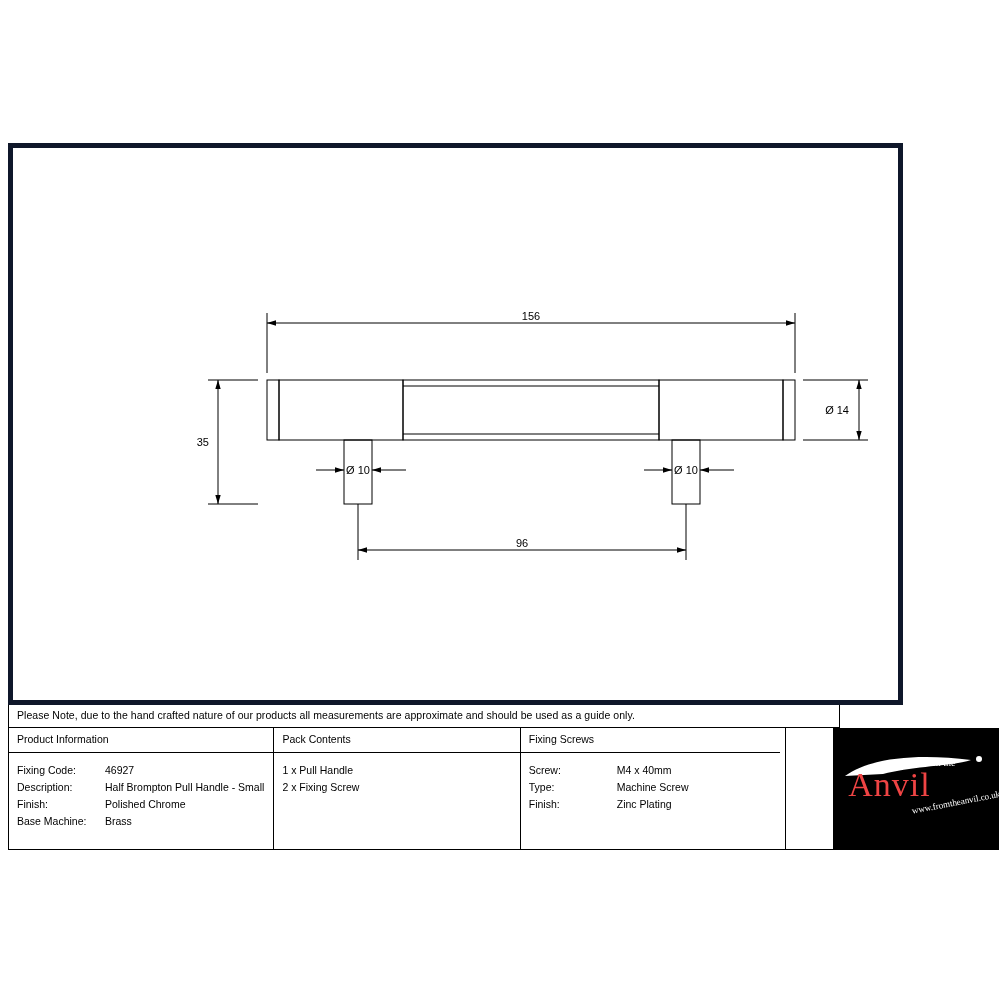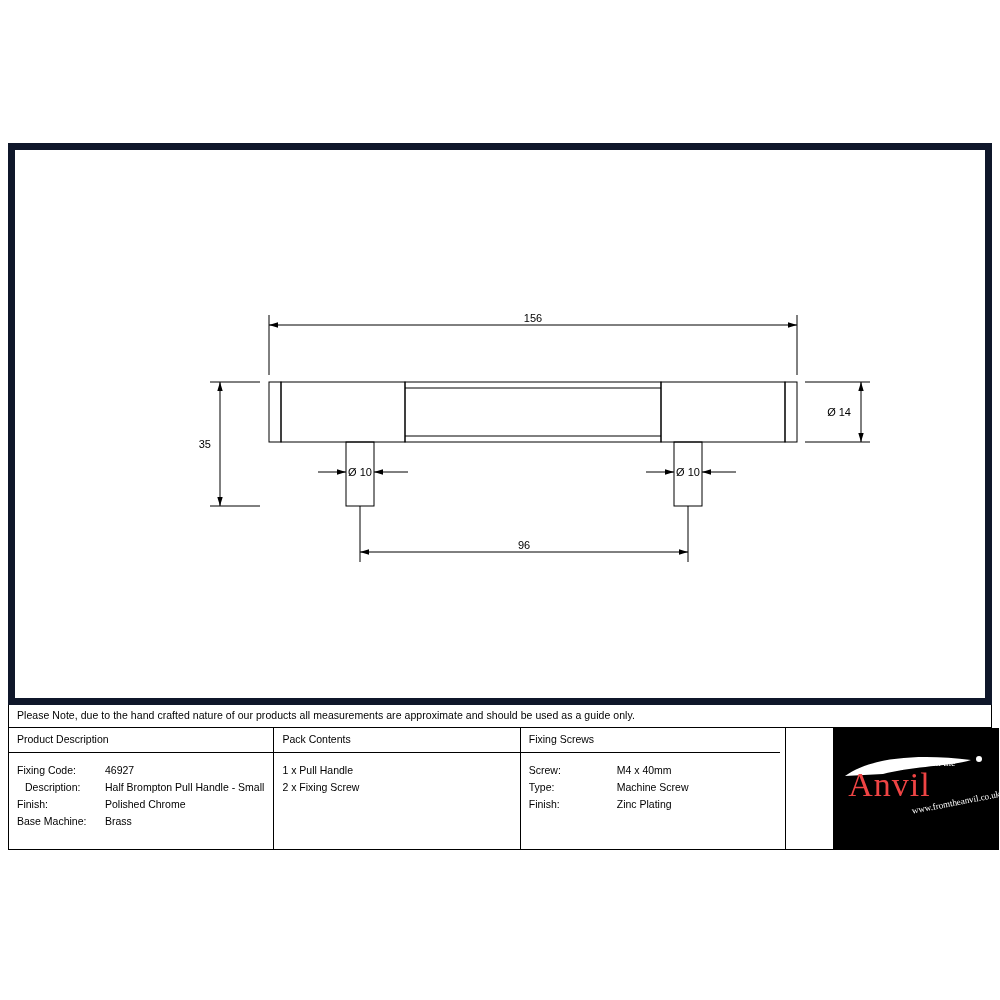--- a/index.html
+++ b/index.html
@@ -14,30 +14,30 @@
     position: relative;
     width: 1000px; height: 1000px;
     background: #ffffff;
     overflow: hidden;
   }
 
   
   #drawing-frame {
     position: absolute;
     left: 8px; top: 143px;
-    width: 984px; height: 562px;
-    border: 7px solid #0f172a;
+    width: 895px; height: 562px;
+    border: 5px solid #0f172a;
     background: #fff;
   }
 
   
   #note-row {
     position: absolute;
     left: 8px; top: 705px;
-    width: 984px; height: 23px;
+    width: 832px; height: 23px;
     border: 1px solid #000;
     border-top: none;
     background: #fff;
   }
   #note-text {
     position: absolute;
     left: 8px; top: 4px;
     font-size: 10.5px;
     letter-spacing: 0.05px;
     white-space: nowrap;
@@ -224,27 +224,27 @@
     </svg>
   </div>
 
   <div id="note-row">
     <div id="note-text">Please Note, due to the hand crafted nature of our products all measurements are approximate and should be used as a guide only.</div>
   </div>
 
   <div id="info-table">
 
     <div class="info-col" id="col-product">
-      <div class="col-title">Product Description</div>
+      <div class="col-title">Product Information</div>
       <div class="col-underline"></div>
 
       <div class="kv kv-label" style="top:36px;">Fixing Code:</div>
       <div class="kv kv-value" style="top:36px;">46927</div>
 
-      <div class="kv kv-label" style="top:53px;margin-left:8px;">Description:</div>
+      <div class="kv kv-label" style="top:53px;">Description:</div>
       <div class="kv kv-value" style="top:53px;">Half Brompton Pull Handle - Small</div>
 
       <div class="kv kv-label" style="top:70px;">Finish:</div>
       <div class="kv kv-value" style="top:70px;">Polished Chrome</div>
 
       <div class="kv kv-label" style="top:87px;">Base Machine:</div>
       <div class="kv kv-value" style="top:87px;">Brass</div>
     </div>
 
     <div class="info-col" id="col-pack">

